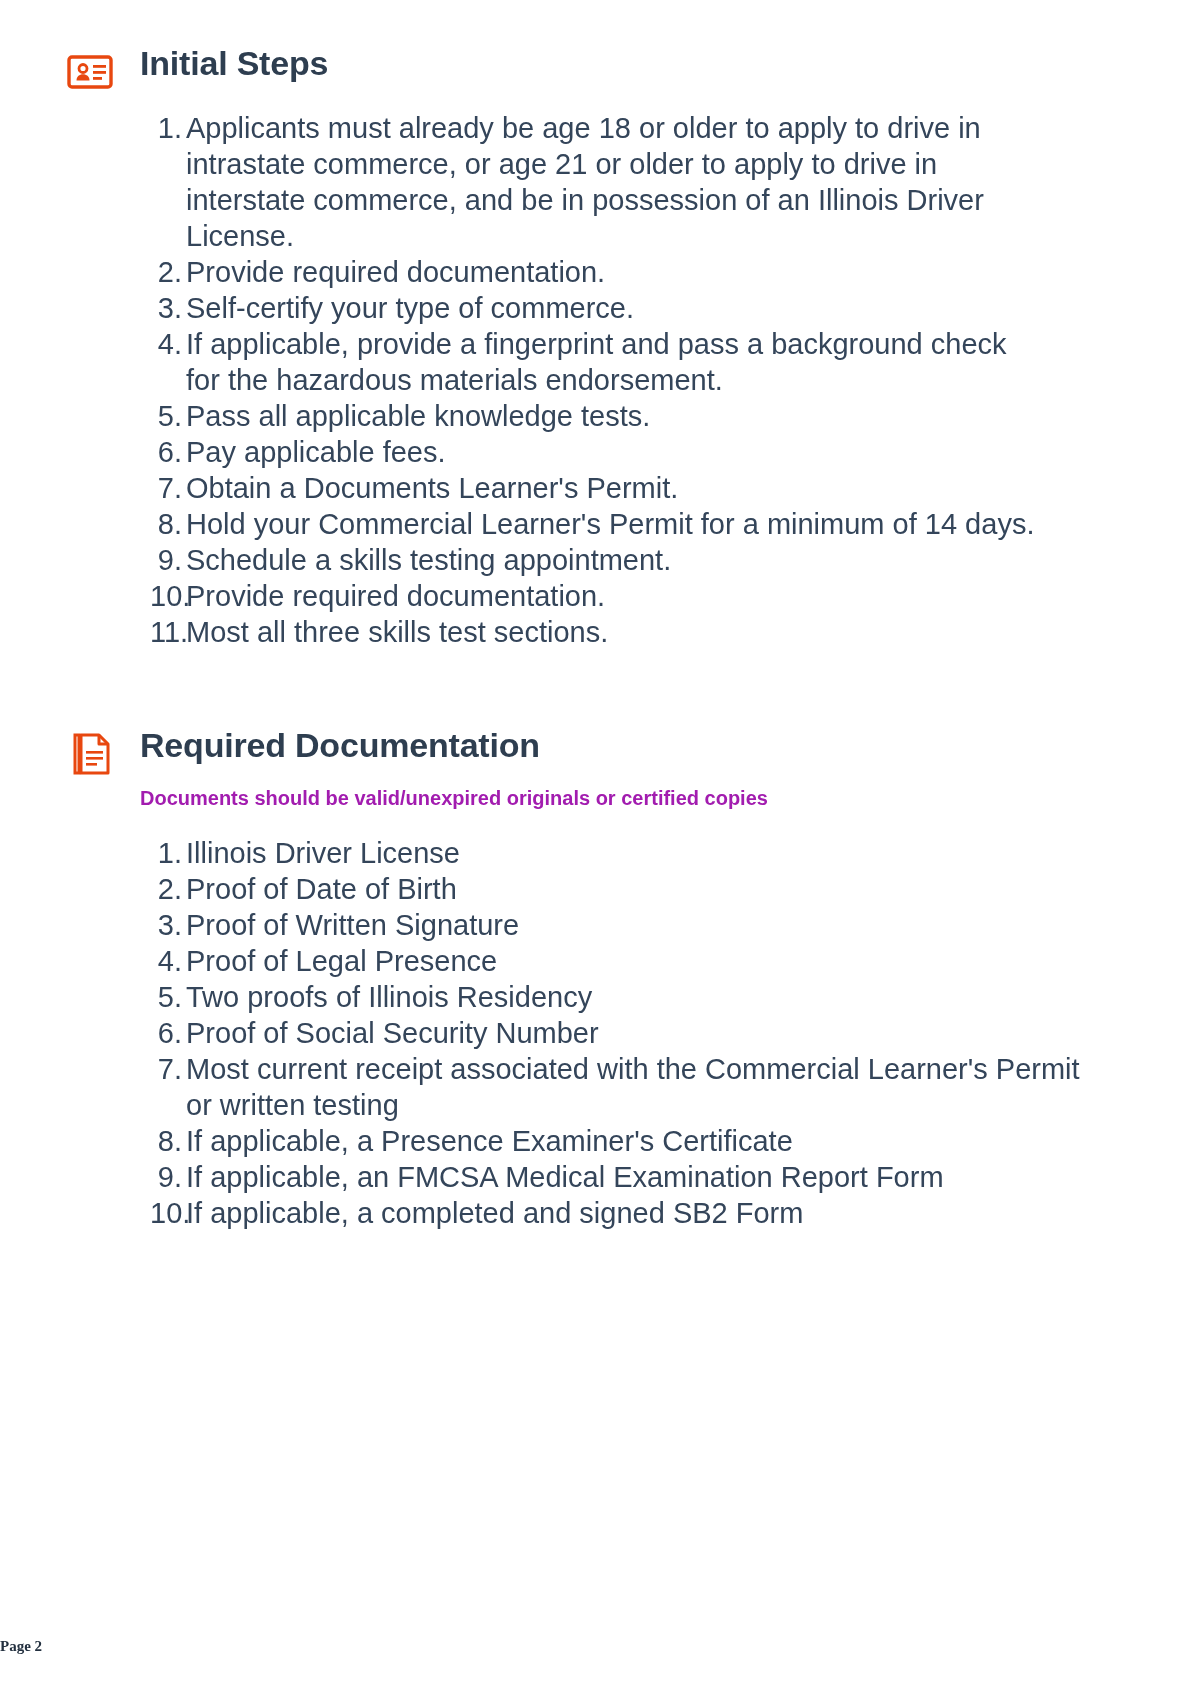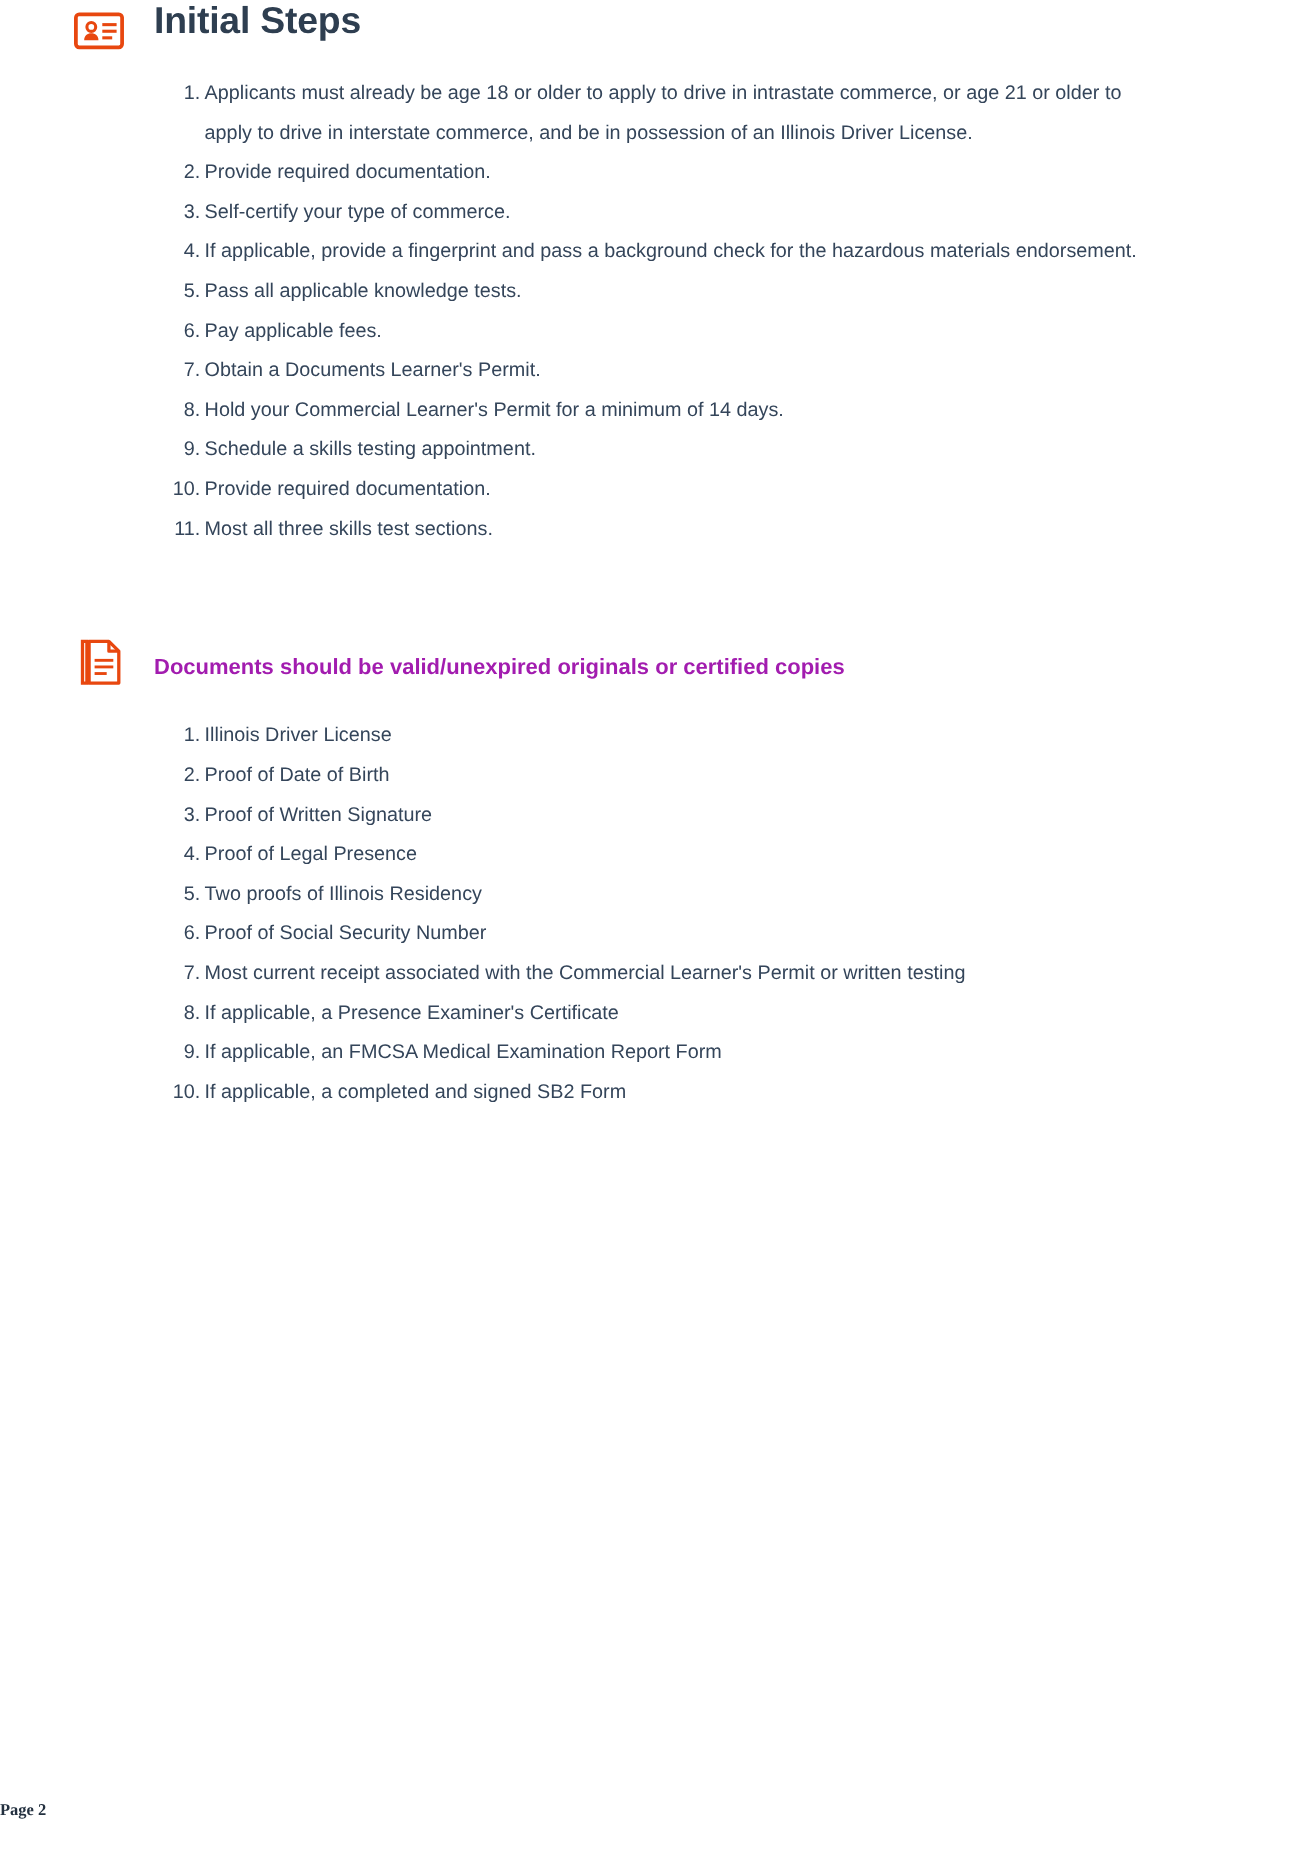--- a/index.html
+++ b/index.html
@@ -70,21 +70,21 @@
   ol.doc-list {
     margin: 14px 0 0 0;
     padding: 0 0 0 186px;
     list-style: none;
     counter-reset: item;
   }
 
   ol.doc-list > li {
     position: relative;
     counter-increment: item;
-    font-size: 18px;
+    font-size: 29px;
     line-height: 36px;
     color: #34455a;
     padding-left: 0;
     max-width: 856px;
   }
 
   ol.doc-list > li::before {
     content: counter(item) ".";
     position: absolute;
     left: -36px;
@@ -99,20 +99,21 @@
 
   ol.docs-list {
     margin-top: 24px;
   }
   ol.docs-list > li {
     margin-bottom: 0px;
     max-width: 920px;
   }
 
   #initial-steps-section {
+    padding-top: 44px;
   }
 
   #required-docs-section {
     padding-top: 76px;
   }
 
   
   .footer {
     position: absolute;
     left: 0;
@@ -176,20 +177,21 @@
         <svg viewBox="0 0 48 48" width="48" height="48" xmlns="http://www.w3.org/2000/svg">
           <path d="M9 5 h4 v38 h-4 z" fill="none" stroke="#e8470f" stroke-width="3"></path>
           <path d="M15 5 h18 l9 9 v29 h-27 z" fill="none" stroke="#e8470f" stroke-width="3" stroke-linejoin="round"></path>
           <path d="M33 5 v9 h9" fill="none" stroke="#e8470f" stroke-width="3" stroke-linejoin="round"></path>
           <rect x="20" y="21" width="17" height="2.6" fill="#e8470f"></rect>
           <rect x="20" y="27" width="17" height="2.6" fill="#e8470f"></rect>
           <rect x="20" y="33" width="11" height="2.6" fill="#e8470f"></rect>
         </svg>
       </span>
       <div class="section-titles">
+        <h1 class="section-title">Required Documentation</h1>
         <p class="section-subtitle">Documents should be valid/unexpired originals or certified copies</p>
       </div>
     </div>
 
     <ol class="doc-list docs-list">
       <li>Illinois Driver License</li>
       <li>Proof of Date of Birth</li>
       <li>Proof of Written Signature</li>
       <li>Proof of Legal Presence</li>
       <li>Two proofs of Illinois Residency</li>

